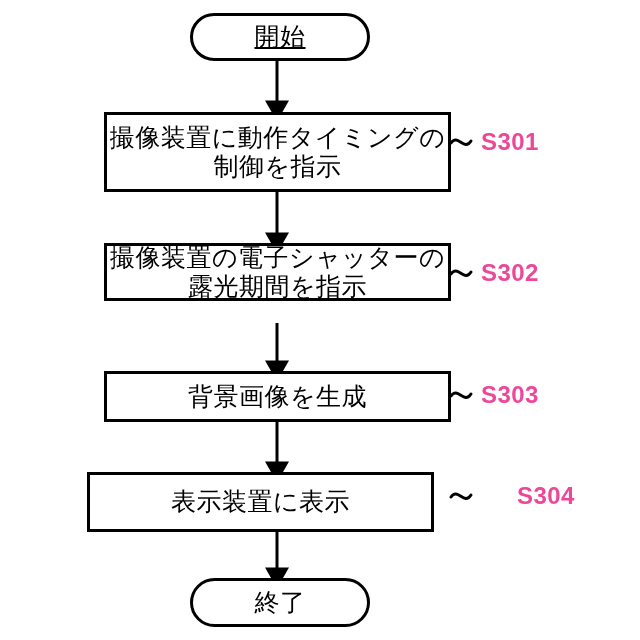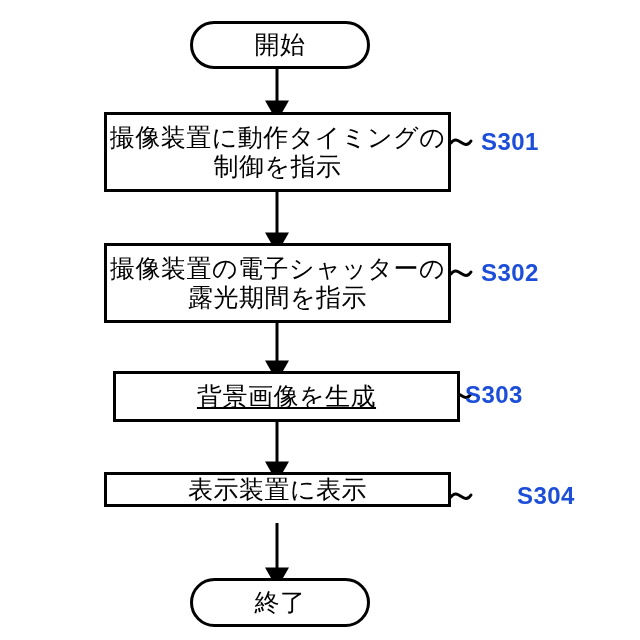--- a/index.html
+++ b/index.html
@@ -44,21 +44,21 @@
   }
   .node.terminal .node-label {
     font-size: 25px;
   }
   
   .step-ref {
     position: absolute;
     font-size: 24px;
     font-weight: bold;
     letter-spacing: 0.4px;
-    color: #1d4ed8;
+    color: #ec4899;
     white-space: nowrap;
   }
   
   #wires {
     position: absolute;
     left: 0;
     top: 0;
     width: 640px;
     height: 640px;
     pointer-events: none;
@@ -85,42 +85,42 @@
     <line x1="277" y1="422" x2="277" y2="465" stroke="#000000" stroke-width="3" marker-end="url(#arrowhead)"></line>
 
     <line x1="277" y1="523" x2="277" y2="571" stroke="#000000" stroke-width="3" marker-end="url(#arrowhead)"></line>
 
     <path d="M451,143 C458,133 464,152 471,141" fill="none" stroke="#000000" stroke-width="3" stroke-linecap="round"></path>
     <path d="M451,274 C458,264 464,283 471,272" fill="none" stroke="#000000" stroke-width="3" stroke-linecap="round"></path>
     <path d="M451,396 C458,386 464,405 471,394" fill="none" stroke="#000000" stroke-width="3" stroke-linecap="round"></path>
     <path d="M451,497 C458,487 464,506 471,495" fill="none" stroke="#000000" stroke-width="3" stroke-linecap="round"></path>
   </svg>
 
-  <div class="node terminal" style="left:190px; top:21px; width:180px; height:48px;">
+  <div class="node terminal" style="left:190px; top:13px; width:180px; height:48px;text-decoration:underline;">
     <span class="node-label">開始</span>
   </div>
 
   <div class="node" style="left:104px; top:112px; width:347px; height:80px;">
     <span class="node-label">撮像装置に動作タイミングの
 制御を指示</span>
   </div>
   <div class="step-ref" style="left:481px; top:128px;">S301</div>
 
-  <div class="node" style="left:104px; top:243px; width:347px; height:80px;">
+  <div class="node" style="left:104px; top:243px; width:347px; height:58px;">
     <span class="node-label">撮像装置の電子シャッターの
 露光期間を指示</span>
   </div>
   <div class="step-ref" style="left:481px; top:259px;text-align:center;">S302</div>
 
-  <div class="node" style="left:113px; top:371px; width:347px; height:51px;text-decoration:underline;">
+  <div class="node" style="left:104px; top:371px; width:347px; height:51px;">
     <span class="node-label">背景画像を生成</span>
   </div>
-  <div class="step-ref" style="left:465px; top:381px;text-align:right;">S303</div>
+  <div class="step-ref" style="left:481px; top:381px;text-align:right;">S303</div>
 
-  <div class="node" style="left:104px; top:472px; width:347px; height:35px;">
+  <div class="node" style="left:87px; top:472px; width:347px; height:60px;">
     <span class="node-label">表示装置に表示</span>
   </div>
   <div class="step-ref" style="left:481px; top:482px;margin-left:36px;">S304</div>
 
   <div class="node terminal" style="left:190px; top:578px; width:180px; height:49px;align-items:center;">
     <span class="node-label">終了</span>
   </div>
 
 </div>
 

